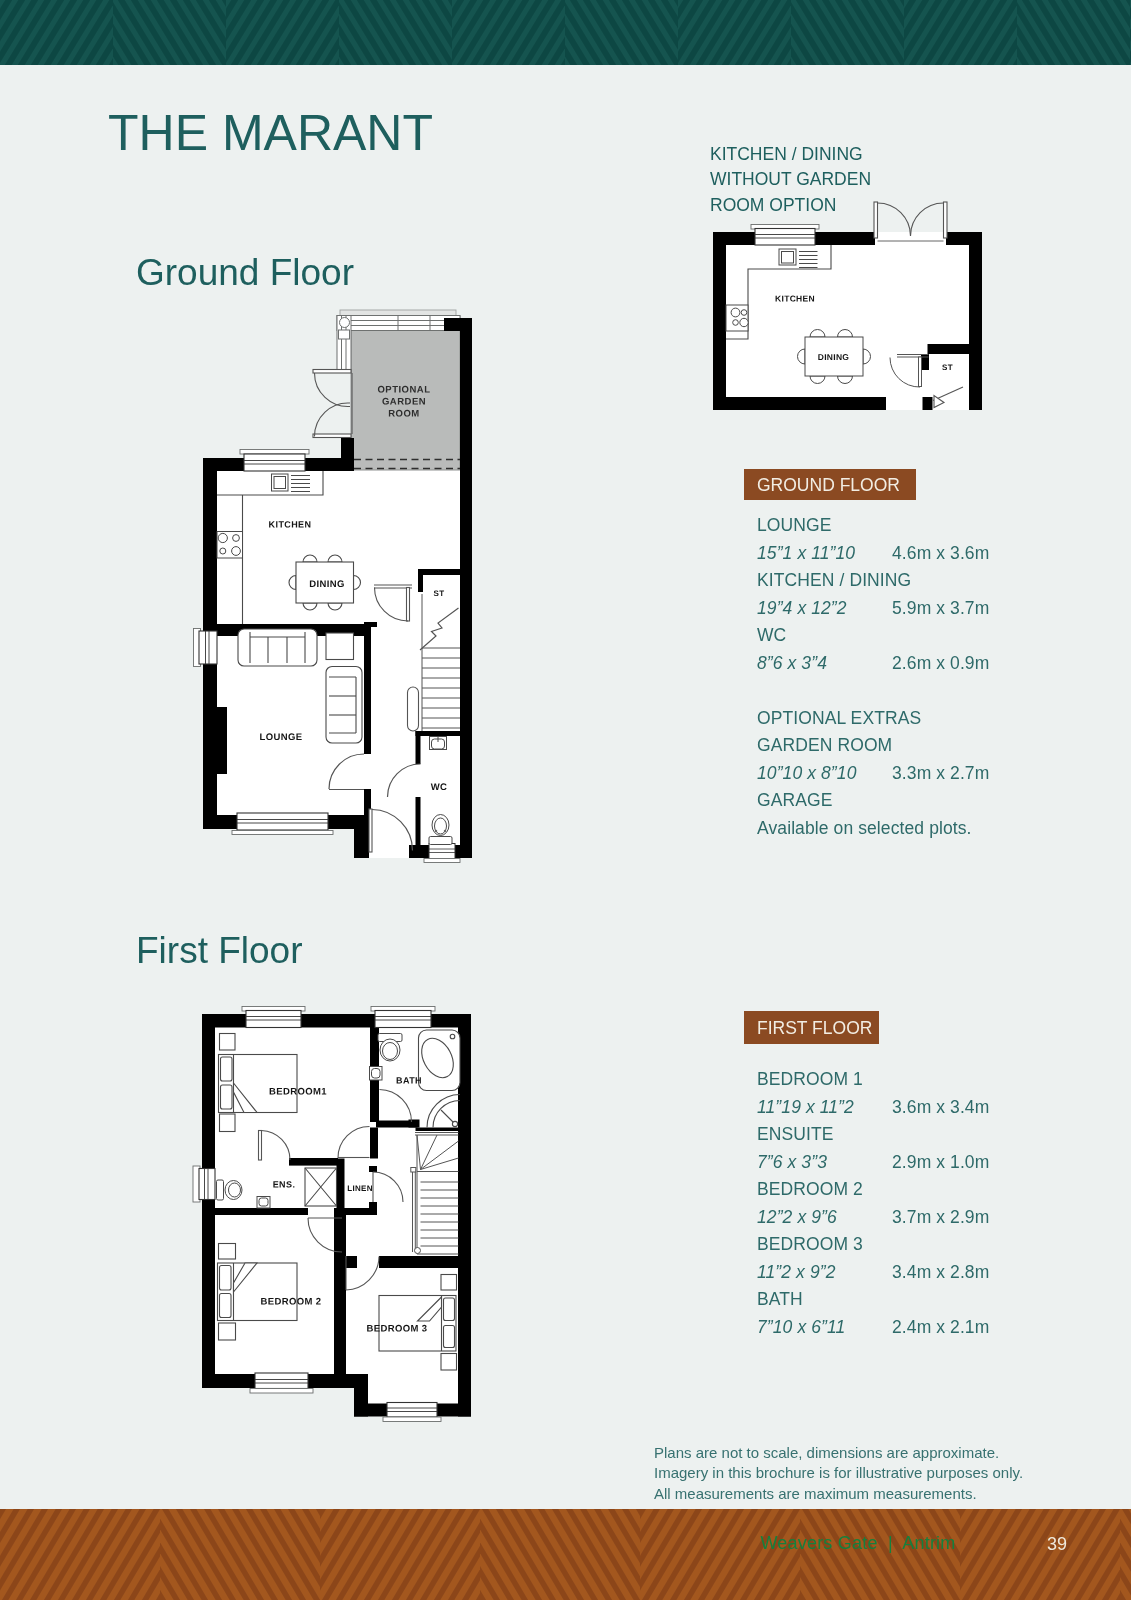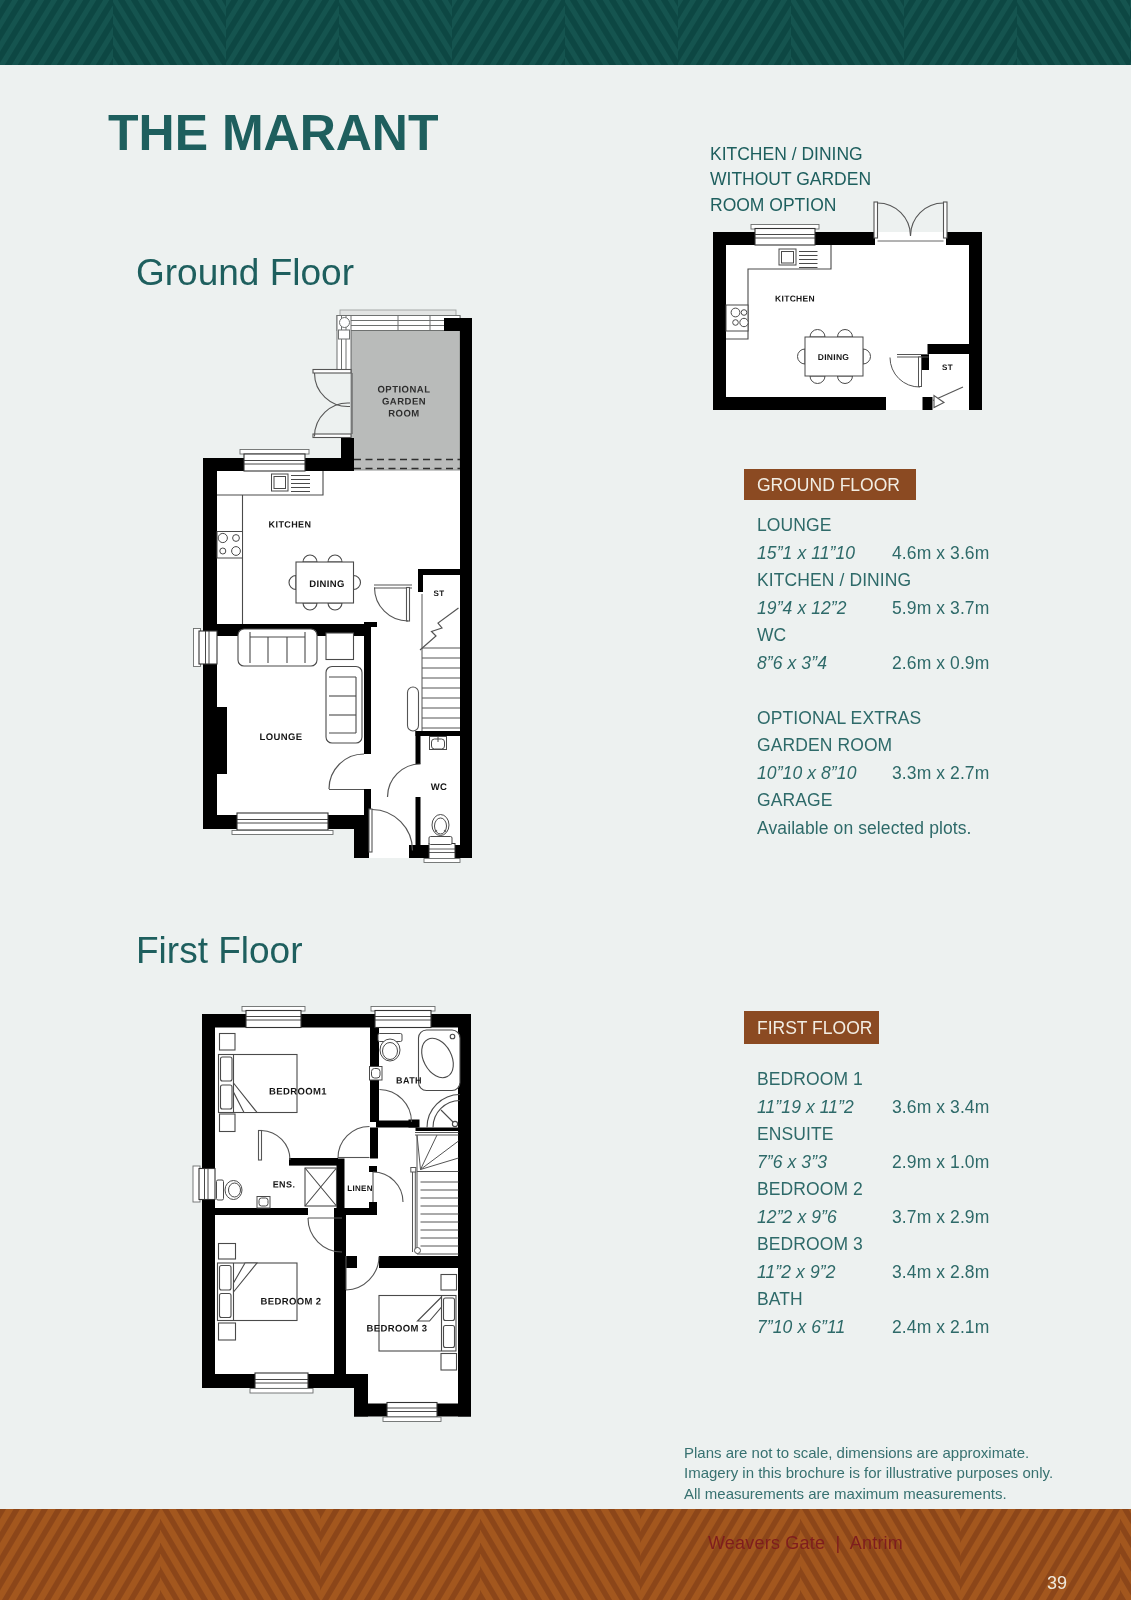--- a/index.html
+++ b/index.html
@@ -97,21 +97,21 @@
             <line x1="280" y1="-7" x2="342" y2="98"></line>
             <line x1="294" y1="-7" x2="356" y2="98"></line>
             <line x1="308" y1="-7" x2="370" y2="98"></line>
           </g>
         </pattern>
 </defs>
 <rect width="1131" height="65" fill="url(#tealpat)"></rect>
 </svg>
 </div>
 
-<div class="abs teal" style="left:108px;top:104px;font-size:50px;letter-spacing:0px;font-weight:700;">THE MARANT</div>
+<div class="abs teal" style="left:108px;top:104px;font-size:50px;letter-spacing:0px;font-weight:400;">THE MARANT</div>
 
 <div class="abs teal" style="left:136px;top:252px;font-size:37px;">Ground Floor</div>
 
 <div class="abs teal" style="left:136px;top:930px;font-size:37px;">First Floor</div>
 
 <div class="abs teal" style="left:710px;top:142px;font-size:17.5px;line-height:25.3px;">KITCHEN / DINING<br>WITHOUT GARDEN<br>ROOM OPTION</div>
 
 <div class="abs" style="left:744px;top:469px;width:172px;height:31px;background:#8B4A22;"></div>
 <div class="abs" style="left:757px;top:475px;font-size:17.5px;color:#F2EDE3;">GROUND FLOOR</div>
 
@@ -139,31 +139,31 @@
 ENSUITE<br>
 <span class="row2">7”6 x 3”3</span>2.9m x 1.0m<br>
 BEDROOM 2<br>
 <span class="row2">12”2 x 9”6</span>3.7m x 2.9m<br>
 BEDROOM 3<br>
 <span class="row2">11”2 x 9”2</span>3.4m x 2.8m<br>
 BATH<br>
 <span class="row2">7”10 x 6”11</span>2.4m x 2.1m
 </div>
 
-<div class="abs" style="left:684px;top:1443px;font-size:15px;line-height:20.3px;color:#377170;">Plans are not to scale, dimensions are approximate.<br>Imagery in this brochure is for illustrative purposes only.<br>All measurements are maximum measurements.</div>
+<div class="abs" style="left:654px;top:1443px;font-size:15px;line-height:20.3px;color:#377170;">Plans are not to scale, dimensions are approximate.<br>Imagery in this brochure is for illustrative purposes only.<br>All measurements are maximum measurements.</div>
 
 <div class="abs" style="left:0;top:1509px;width:1131px;height:91px;">
 <svg width="1131" height="91" viewBox="0 0 1131 91">
       <rect width="1131" height="91" fill="url(#rustpat)"></rect>
     </svg>
 </div>
 
-<div class="abs" style="left:708px;top:1533px;width:300px;text-align:left;font-size:18px;color:#7f1d1d;letter-spacing:0.2px;">Weavers Gate&nbsp; |&nbsp; Antrim</div>
-
-<div class="abs" style="left:1047px;top:1534px;font-size:18px;color:#EFE9DC;margin-top:39px;">39</div>
+<div class="abs" style="left:708px;top:1533px;width:300px;text-align:center;font-size:18px;color:#15803d;letter-spacing:0.2px;">Weavers Gate&nbsp; |&nbsp; Antrim</div>
+
+<div class="abs" style="left:1047px;top:1534px;font-size:18px;color:#EFE9DC;">39</div>
 <svg class="abs" style="left:0;top:0;opacity:0.999;" width="1131" height="1600" viewBox="0 0 1131 1600" text-rendering="geometricPrecision">
 <g fill="none" stroke="none">
 
 <g>
 
 <path d="M203,458 L341,458 L341,438 L354,438 L354,330 L460,330 L460,318 L472,318 L472,858 L354,858 L354,829 L203,829 Z" fill="#ffffff"></path>
 
 <rect x="351" y="316" width="109" height="154" fill="#b9bbba" stroke="#8f9291" stroke-width="1"></rect>
 
 <rect x="340" y="310" width="116" height="5.5" fill="#e2e4e3" stroke="#9fa2a1" stroke-width="0.9"></rect>

